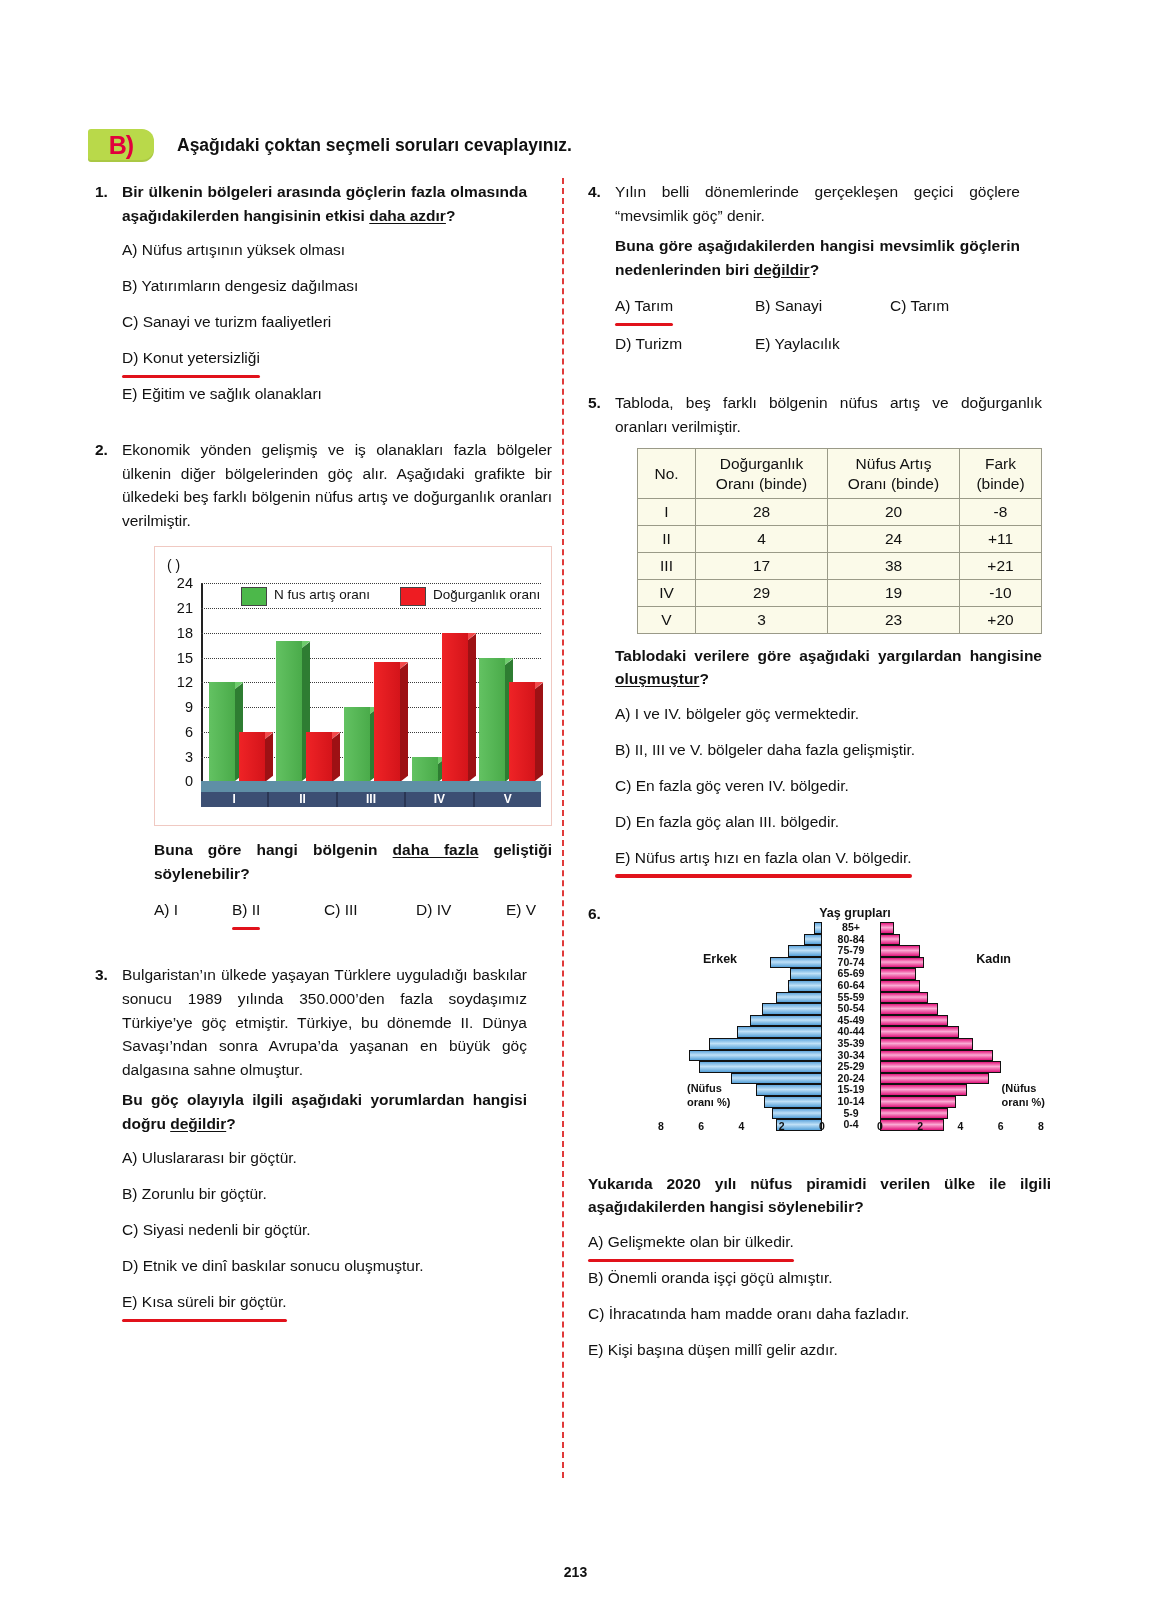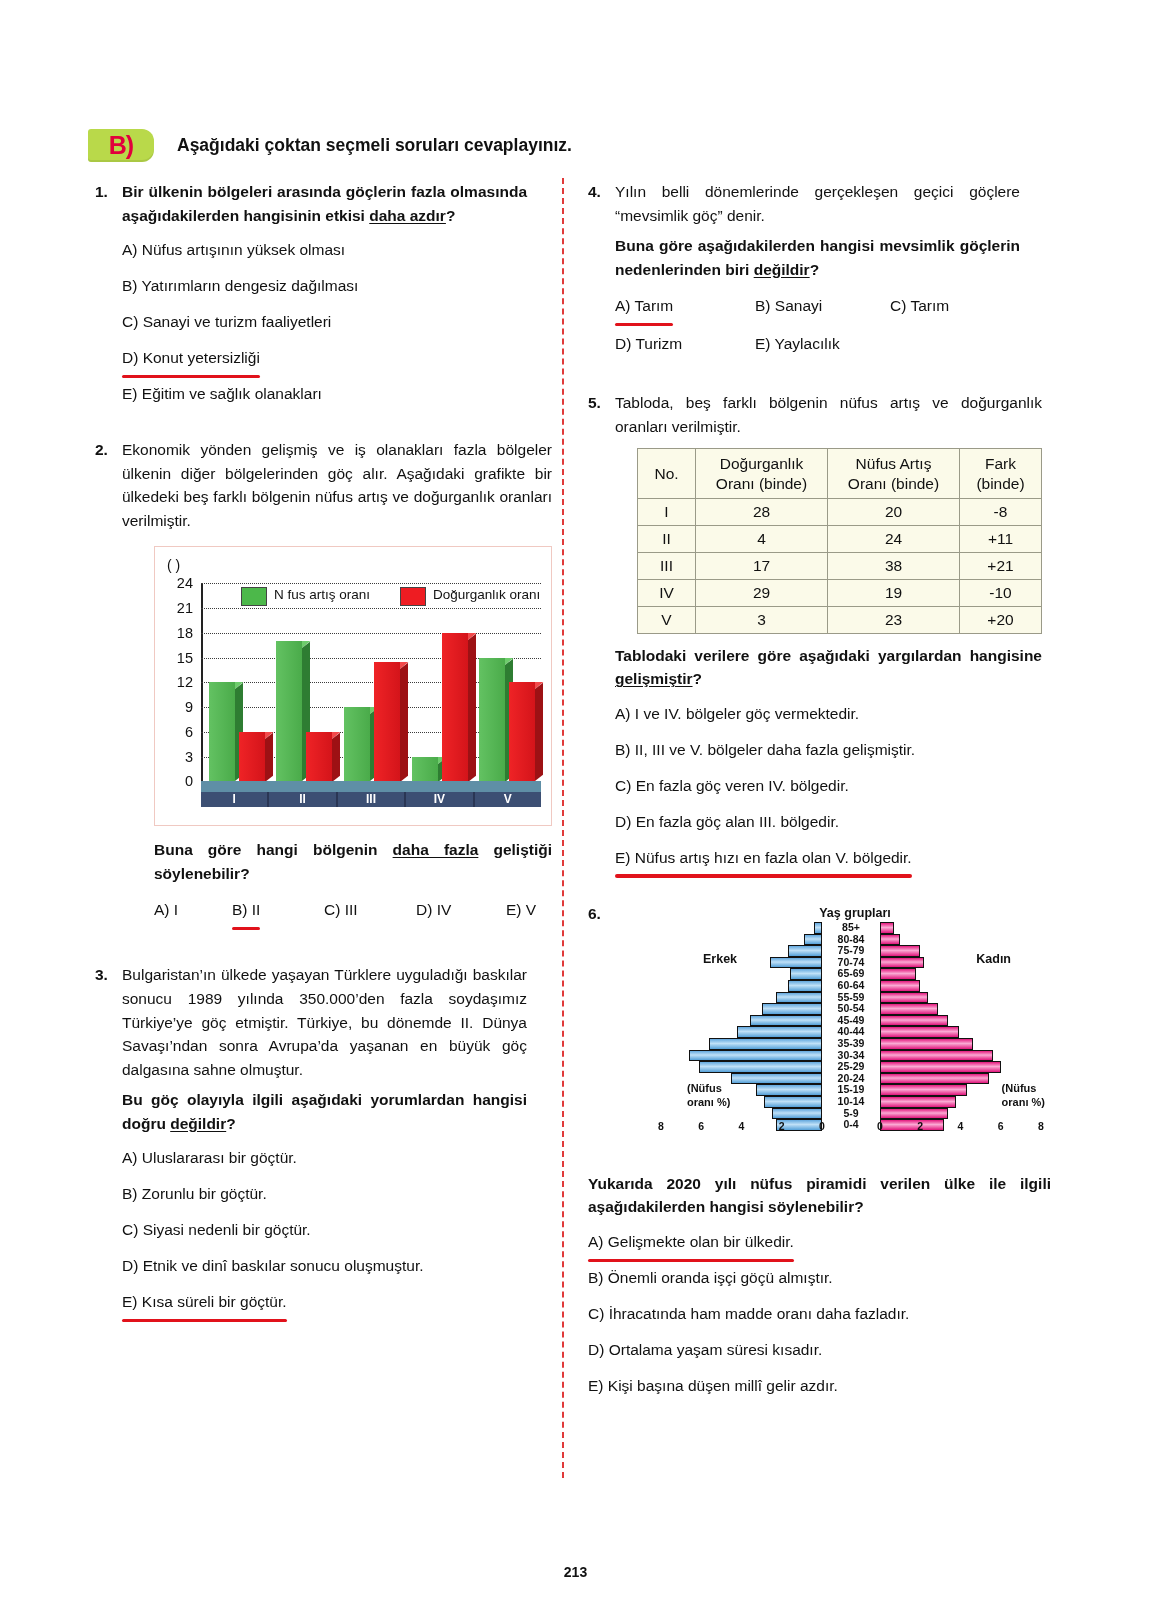--- a/index.html
+++ b/index.html
@@ -399,21 +399,21 @@
               <tr>
                 <td class="c0">V</td>
                 <td>3</td>
                 <td>23</td>
                 <td class="c3">+20</td>
               </tr>
             </tbody>
           </table>
 
           <div class="stem bold just" style="margin-top:6px;">
-            Tablodaki verilere göre aşağıdaki yargılardan hangisine <span class="u">gelişmiştir</span>?
+            Tablodaki verilere göre aşağıdaki yargılardan hangisine <span class="u">oluşmuştur</span>?
           </div>
           <div class="opts">
             <div class="opt-line"><span class="opt">A) I ve IV. bölgeler göç vermektedir.</span></div>
             <div class="opt-line"><span class="opt">B) II, III ve V. bölgeler daha fazla gelişmiştir.</span></div>
             <div class="opt-line"><span class="opt">C) En fazla göç veren IV. bölgedir.</span></div>
             <div class="opt-line"><span class="opt">D) En fazla göç alan III. bölgedir.</span></div>
             <div class="opt-line"><span class="opt ans">E) Nüfus artış hızı en fazla olan V. bölgedir.</span></div>
           </div>
         </div>
       </div>
@@ -588,21 +588,20 @@
                 <span class="tick" style="left:100%">8</span>
               </div>
             </div>
           </div>
 
           <div class="stem bold just" style="margin-left:-27px; margin-top:16px;">Yukarıda 2020 yılı nüfus piramidi verilen ülke ile ilgili aşağıdakilerden hangisi söylenebilir?</div>
           <div class="opts" style="margin-left:-27px;">
             <div class="opt-line"><span class="opt ans">A) Gelişmekte olan bir ülkedir.</span></div>
             <div class="opt-line"><span class="opt">B) Önemli oranda işçi göçü almıştır.</span></div>
             <div class="opt-line"><span class="opt">C) İhracatında ham madde oranı daha fazladır.</span></div>
-            <div class="opt-line"><span class="opt">D) Ortalama yaşam süresi kısadır.</span></div>
             <div class="opt-line"><span class="opt">E) Kişi başına düşen millî gelir azdır.</span></div>
           </div>
         </div>
       </div>
     </div>
 
   </div>
 
   <div class="pagenum">213</div>
 </div>

